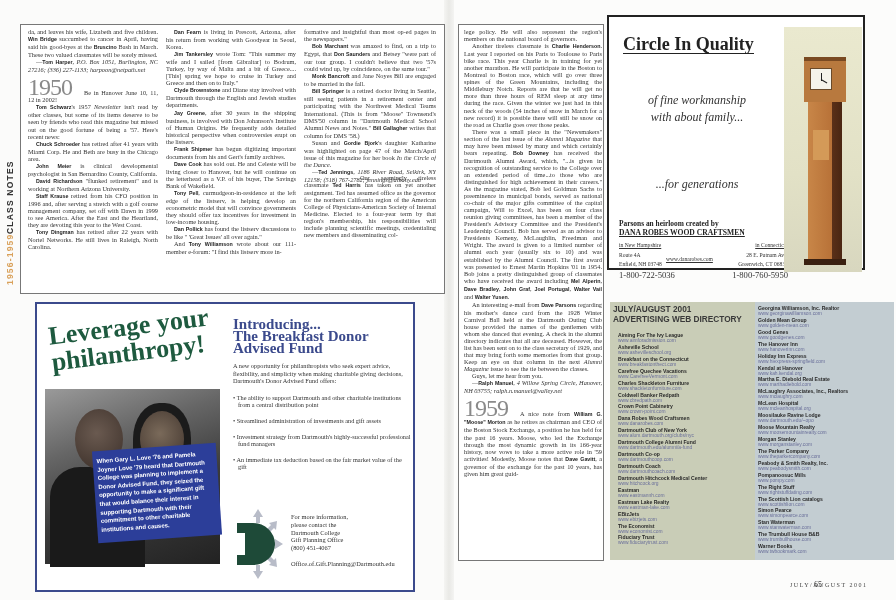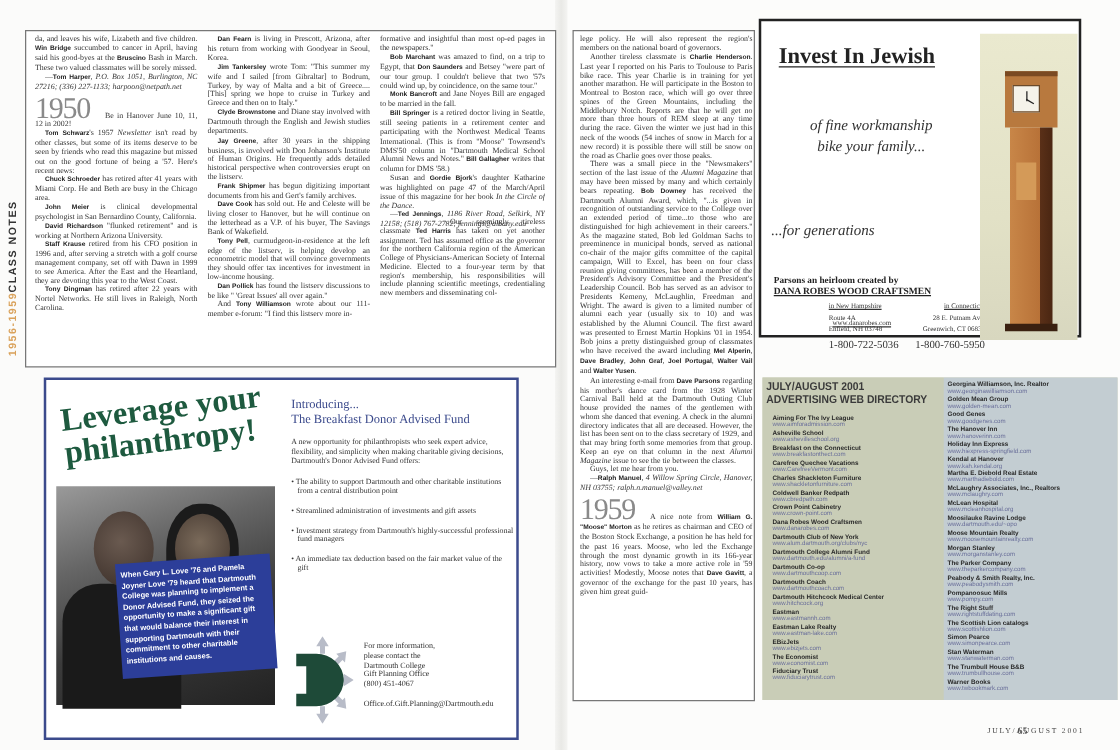--- a/index.html
+++ b/index.html
@@ -22,36 +22,36 @@
   
   .donor-ad{position:absolute;left:35px;top:302px;width:380px;height:290px;border:2px solid #3b4a8c;background:#fff;overflow:hidden}
   .headline{position:absolute;left:10px;top:2px;width:190px;font-size:26px;line-height:26px;font-weight:bold;color:#1e5a3f;transform:rotate(-7deg);transform-origin:left top;margin-top:18px}
   .photo{position:absolute;left:8px;top:85px;width:175px;height:175px;background:linear-gradient(160deg,#9a9a9a 0%,#666 30%,#3b3b3b 60%,#222 100%)}
   .face1{position:absolute;left:30px;top:20px;width:48px;height:60px;border-radius:50%;background:radial-gradient(circle at 45% 40%,#6a5a50,#3a2e28)}
   .face2{position:absolute;left:95px;top:22px;width:44px;height:56px;border-radius:50%;background:radial-gradient(circle at 45% 40%,#7a6a5a,#3a2e28)}
   .hair2{position:absolute;left:88px;top:14px;width:58px;height:80px;border-radius:45% 45% 30% 30%;background:#1b1b1b}
   .body1{position:absolute;left:5px;top:78px;width:95px;height:100px;background:#1a1a1a;border-radius:30px 30px 0 0}
   .callout{position:absolute;left:58px;top:143px;width:124px;height:92px;background:#2c3e99;color:#fff;font-family:"Liberation Sans",sans-serif;font-size:6px;line-height:8.6px;font-weight:bold;padding:6px 4px;transform:rotate(-4deg)}
   .ad-right{position:absolute;left:196px;top:14px;width:178px}
-  .ad-title{font-size:10px;line-height:12px;font-weight:normal;color:#3b4a8c}
+  .ad-title{font-size:15px;line-height:12px;font-weight:bold;color:#3b4a8c}
   .ad-body{font-size:6.3px;line-height:7.6px;color:#333;margin-top:8px}
   .ad-list{list-style:none;margin-top:9px}
   .ad-list li{font-size:6.3px;line-height:7.6px;color:#333;margin-bottom:8px;padding-left:5px;text-indent:-5px}
   .ad-list li::before{content:"• "}
   .contact{position:absolute;left:196px;top:205px;width:178px;height:80px}
   .dlogo{position:absolute;left:0;top:0;width:50px;height:70px}
   .contact-text{position:absolute;left:58px;top:4px;font-size:6.4px;line-height:7.8px;color:#333}
   .contact-email{margin-top:8px}
   
   .col3box{position:absolute;left:458px;top:24px;width:146px;height:537px;border:1px solid #777;background:#fff;padding:3px 5px}
   .col3box .col{position:relative;top:0;width:138px;height:530px}
   .quality-ad{position:absolute;left:607px;top:15px;width:258px;height:255px;border:2px solid #222;background:#fff}
   .qa-title{position:absolute;left:14px;top:18px;font-size:18px;font-weight:bold;color:#222;border-bottom:1px solid #222;line-height:18px}
   .qa-tag{position:absolute;left:8px;top:75px;width:160px;text-align:center;font-size:12px;line-height:17px;font-style:italic;color:#333}
-  .qa-gen{position:absolute;left:8px;top:160px;width:160px;font-size:12px;font-style:italic;color:#333}
+  .qa-gen{position:absolute;left:8px;top:160px;width:160px;text-align:center;font-size:12px;font-style:italic;color:#333}
   .qa-consider{position:absolute;left:10px;top:203px;font-size:7.4px;font-weight:bold;line-height:8.5px;color:#222}
   .qa-brand{text-decoration:underline;font-size:7.6px}
   .qa-loc{position:absolute;top:224px;font-size:5.6px;line-height:9.5px;color:#333}
   .qa-loc .u{text-decoration:underline}
   .qa-loc .ph{font-size:8.6px;line-height:11px}
   .qa-url{position:absolute;left:58px;top:283px;font-size:5.6px;text-decoration:underline;color:#333}
   .clock-panel{position:absolute;left:175px;top:10px;width:78px;height:245px;background:linear-gradient(180deg,#eae9cf,#e2e1c6 60%,#d8d7bf)}
   .clock-head{position:absolute;left:20px;top:30px;width:42px;height:45px;background:#b8793e;border-top:4px solid #7a4a22}
   .clock-face{position:absolute;left:6px;top:7px;width:22px;height:22px;background:#f5f3ea;border:1px solid #6a4a2a}
   .clock-hand1{position:absolute;left:10px;top:4px;width:1px;height:8px;background:#222}
@@ -170,31 +170,31 @@
       <p>Guys, let me hear from you.</p>
       <p>—<b>Ralph Manuel</b>, <i>4 Willow Spring Circle, Hanover, NH 03755; ralph.n.manuel@valley.net</i></p>
       <div class="yearhead">
         <span class="bigyear">1959</span>
       </div>
       <p class="noindent" style="margin-top: -9px; text-indent: 56px;">A nice note from <b>William G. "Moose" Morton</b> as he retires as chairman and CEO of the Boston Stock Exchange, a position he has held for the past 16 years. Moose, who led the Exchange through the most dynamic growth in its 166-year history, now vows to take a more active role in '59 activities! Modestly, Moose notes that <b>Dave Gavitt</b>, a governor of the exchange for the past 10 years, has given him great guid-</p>
     </div>
 </div>
 
 <div class="quality-ad">
-  <div class="qa-title">Invest In Jewish</div>
+  <div class="qa-title">Circle In Quality</div>
   <div class="qa-tag">
     <div>of fine workmanship</div>
-    <div>bike your family...</div>
+    <div>with about family...</div>
   </div>
   <div class="qa-gen">...for generations</div>
   <div class="qa-consider">
     <div>Parsons an heirloom created by</div>
     <div class="qa-brand">DANA ROBES WOOD CRAFTSMEN</div>
   </div>
-  <div class="qa-loc" style="left:10px;margin-left:44px;">
+  <div class="qa-loc" style="left:10px;">
     <div class="u">in New Hampshire</div>
     <div>Route 4A</div>
     <div>Enfield, NH 03748</div>
     <div class="ph">1-800-722-5036</div>
   </div>
   <div class="qa-loc" style="left:114px;text-align:right;width:65px;">
     <div class="u">in Connecticut</div>
     <div>28 E. Putnam Ave.</div>
     <div>Greenwich, CT 06830</div>
     <div class="ph">1-800-760-5950</div>

